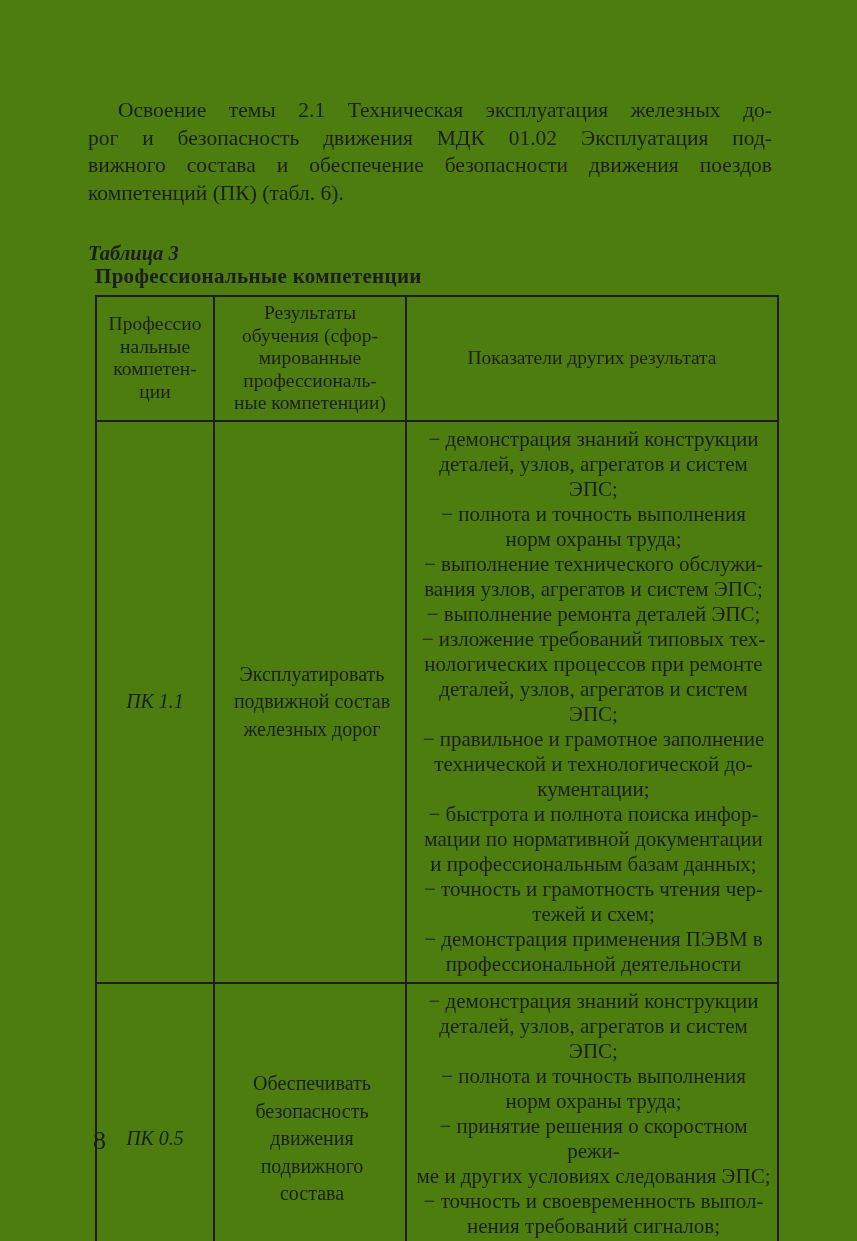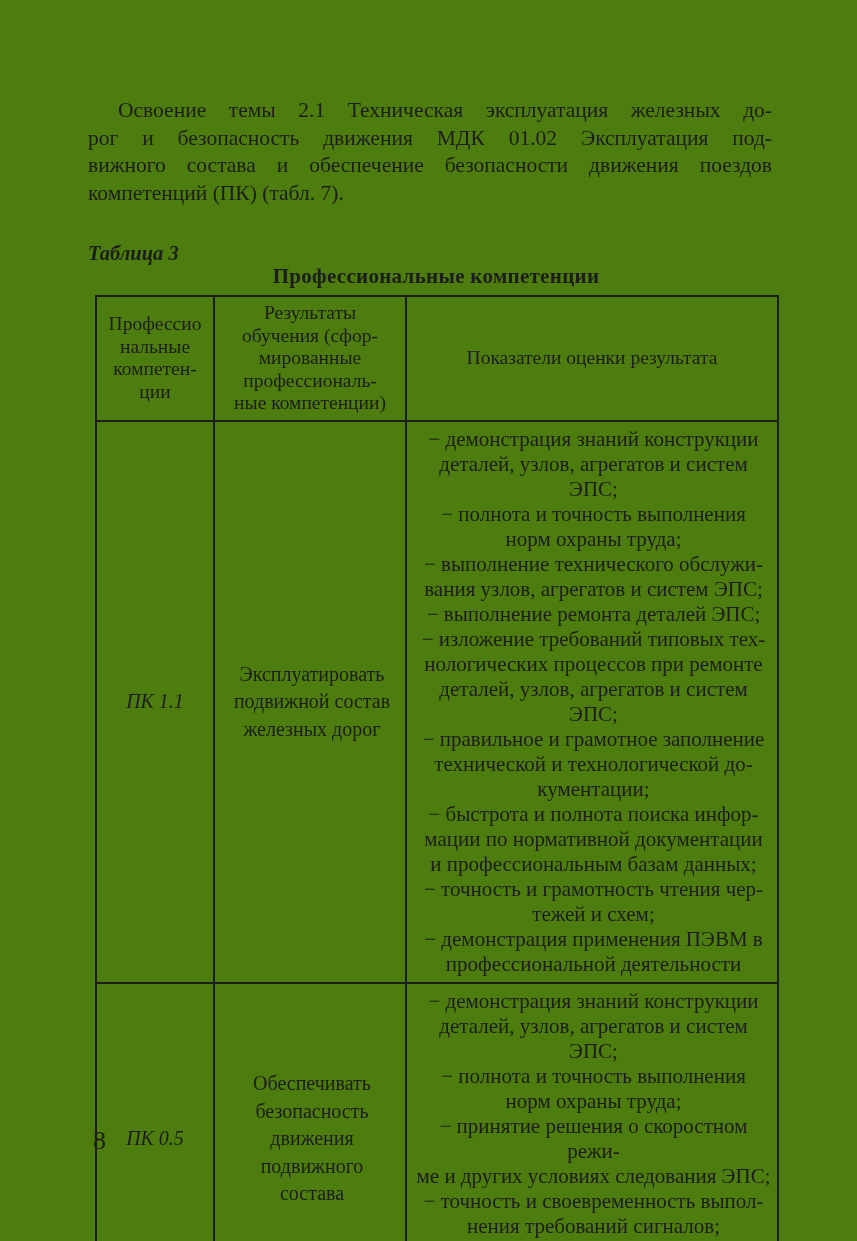--- a/index.html
+++ b/index.html
@@ -36,21 +36,20 @@
     font-style: italic;
     font-size: 20.5px;
     font-weight: bold;
   }
 
   .table-title {
     position: absolute;
     top: 264px;
     left: 95px;
     width: 682px;
-    text-align: center;
     font-weight: bold;
     font-size: 21px;
     letter-spacing: 0.3px;
   }
 
   table.competences {
     position: absolute;
     top: 295px;
     left: 95px;
     width: 682px;
@@ -104,21 +103,21 @@
 </style>
 </head>
 <body>
 
 <div class="page">
 
   <div class="intro">
       <div>Освоение темы 2.1 Техническая эксплуатация железных до-</div>
       <div>рог и безопасность движения МДК 01.02 Эксплуатация под-</div>
       <div>вижного состава и обеспечение безопасности движения поездов</div>
-      <div>компетенций (ПК) (табл. 7).</div>
+      <div>компетенций (ПК) (табл. 6).</div>
     </div>
 
   <div class="table-caption">Таблица 3</div>
 
   <div class="table-title">Профессиональные компетенции</div>
 
   <table class="competences">
     <colgroup>
       <col class="c1">
         <col class="c2">
@@ -128,21 +127,21 @@
       <tr>
         <th>Профессио
 нальные
 компетен-
 ции</th>
         <th>Результаты
 обучения (сфор-
 мированные
 профессиональ-
 ные компетенции)</th>
-        <th>Показатели оценки результата</th>
+        <th>Показатели других результата</th>
       </tr>
     </thead>
     <tbody>
       <tr class="row-1">
         <td class="cell-competence">ПК 1.1</td>
         <td class="cell-outcome">Эксплуатировать
 подвижной состав
 железных дорог</td>
         <td class="cell-indicators">− демонстрация знаний конструкции
 деталей, узлов, агрегатов и систем ЭПС;

